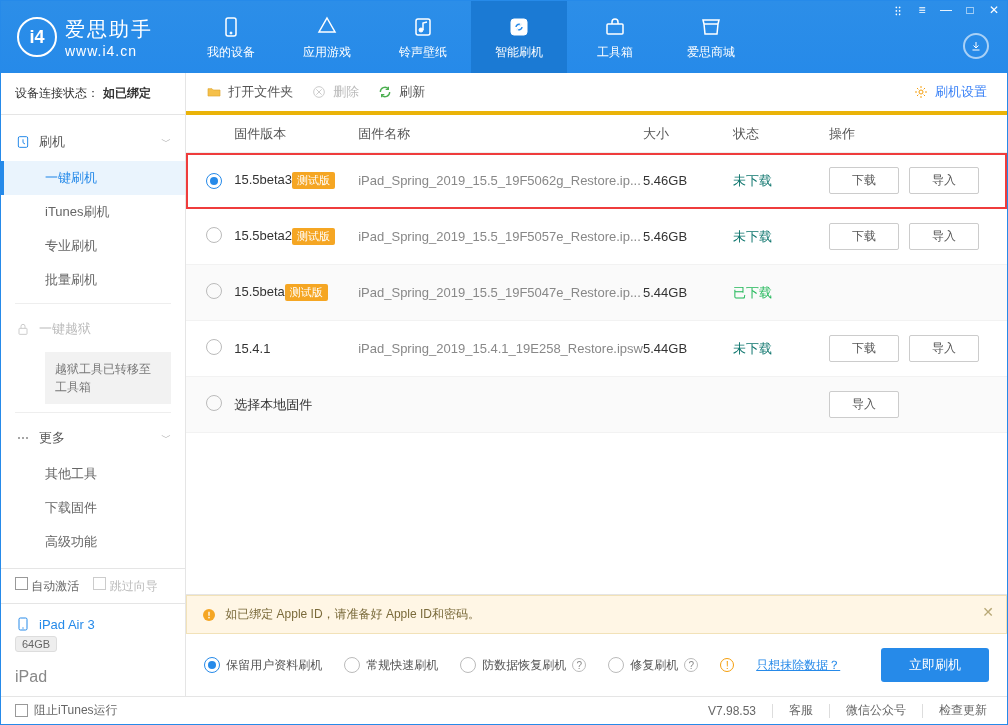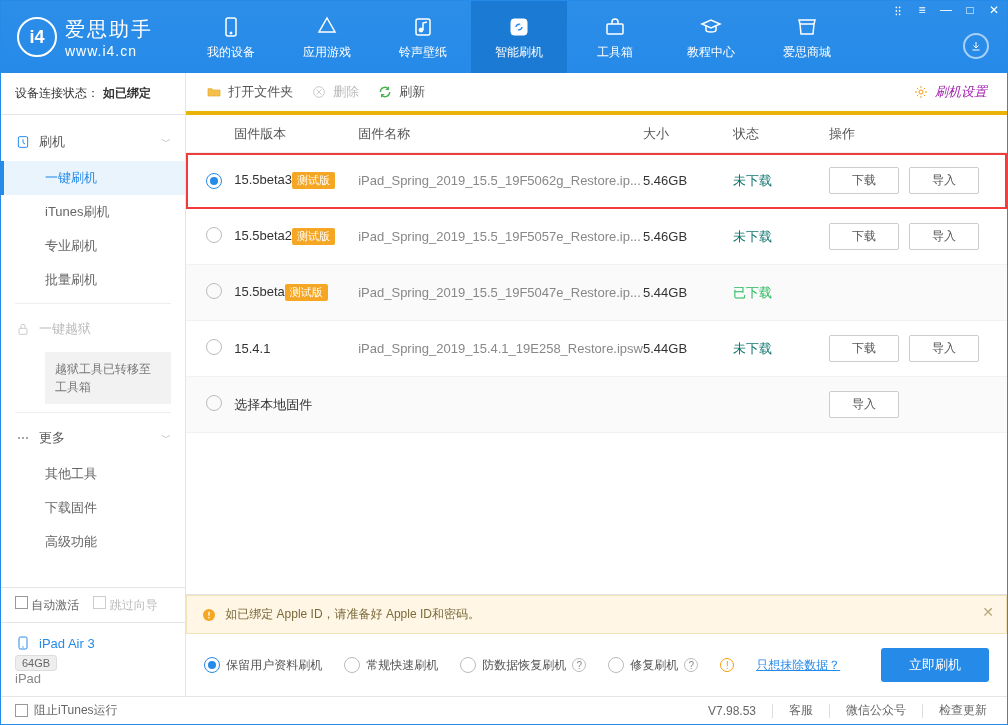--- a/index.html
+++ b/index.html
@@ -32,30 +32,30 @@
 .sb-cat .chev { margin-left: auto; color: #aaa; font-size: 10px;}
 .sb-item { height: 34px; display: flex; align-items: center; padding-left: 44px; color: #666; cursor: pointer; font-size: 13px;}
 .sb-item.active { background: #eaf4fd; border-left: 3px solid #268ae9; padding-left: 41px; color: #268ae9; }
 .sb-note { margin: 4px 14px 8px 44px; background: #f2f2f2; padding: 8px 10px; font-size: 12px; color: #777; line-height: 1.5; }
 .sb-sep { height: 1px; background: #eee; margin: 6px 14px; }
 .sb-device { border-top: 1px solid #e5e5e5; padding: 12px 14px 10px; }
 .sb-dev-row { display: flex; align-items: center; gap: 8px; }
 .sb-dev-name { color: #268ae9; font-weight: 500; }
 .sb-dev-sub { display:flex; align-items:center; gap:8px; margin-top:4px; }
 .sb-dev-badge { background: #eee; border:1px solid #ddd; padding: 1px 6px; border-radius: 3px; font-size: 11px; color: #666;}
-.sb-dev-label { color: #888; font-size: 13px; }
+.sb-dev-label { color: #888; font-size: 16px; margin-top: 16px; }
 .sb-auto { border-top: 1px solid #e5e5e5; padding: 8px 14px; display:flex; align-items:center; gap: 14px; font-size:12px; color:#666;}
 .chk { width: 13px; height: 13px; border: 1px solid #999; display:inline-block; }
 
 
 .content { flex: 1; display: flex; flex-direction: column; }
 .toolbar { height: 42px; border-bottom: 4px solid #eab308; display: flex; align-items: center; padding: 0 20px; gap: 18px; font-size: 13px;}
 .tb-btn { display: flex; align-items: center; gap: 6px; cursor: pointer; color: #555; }
 .tb-btn.disabled { color: #bbb; }
-.tb-right { margin-left: auto; color: #a21caf; display:flex; align-items:center; gap:6px; cursor:pointer;font-style:italic;}
+.tb-right { margin-left: auto; color: #3b82f6; display:flex; align-items:center; gap:6px; cursor:pointer;}
 .ico-sm { width: 16px; height: 16px; display:inline-flex; align-items:center; justify-content:center; }
 .ico-sm svg { width:16px; height:16px; }
 
 .th { height: 38px; display:flex; align-items:center; padding: 0 0 0 20px; border-bottom: 1px solid #eee; color: #555; font-size:13px;}
 .col-radio { width: 28px; }
 .col-ver { width: 124px; }
 .col-name { flex: 1; }
 .col-size { width: 90px; text-align:left;}
 .col-stat { width: 96px; }
 .col-ops { width: 178px; display:flex; gap:10px; padding-right:16px;}
@@ -137,29 +137,20 @@
         <span>智能刷机</span>
       </div>
     <div class="nav-item">
         <span class="nav-ico">
           <svg viewBox="0 0 24 24">
             <rect x="4" y="9" width="16" height="10" rx="1" fill="none" stroke-width="1.5"></rect>
             <path d="M9 9V7a3 3 0 0 1 6 0v2" fill="none" stroke-width="1.5"></path>
           </svg>
         </span>
         <span>工具箱</span>
-      </div>
-    <div class="nav-item">
-        <span class="nav-ico">
-          <svg viewBox="0 0 24 24">
-            <path d="M3 9l9-4 9 4-9 4z" fill="none" stroke-width="1.5"></path>
-            <path d="M7 11v4c0 1 2 2 5 2s5-1 5-2v-4" fill="none" stroke-width="1.5"></path>
-          </svg>
-        </span>
-        <span>教程中心</span>
       </div>
     <div class="nav-item">
         <span class="nav-ico">
           <svg viewBox="0 0 24 24">
             <path d="M5 9h14l-1 10H6z M5 9l-1-4h16l-1 4" fill="none" stroke-width="1.5"></path>
           </svg>
         </span>
         <span>爱思商城</span>
       </div>
   </div>

